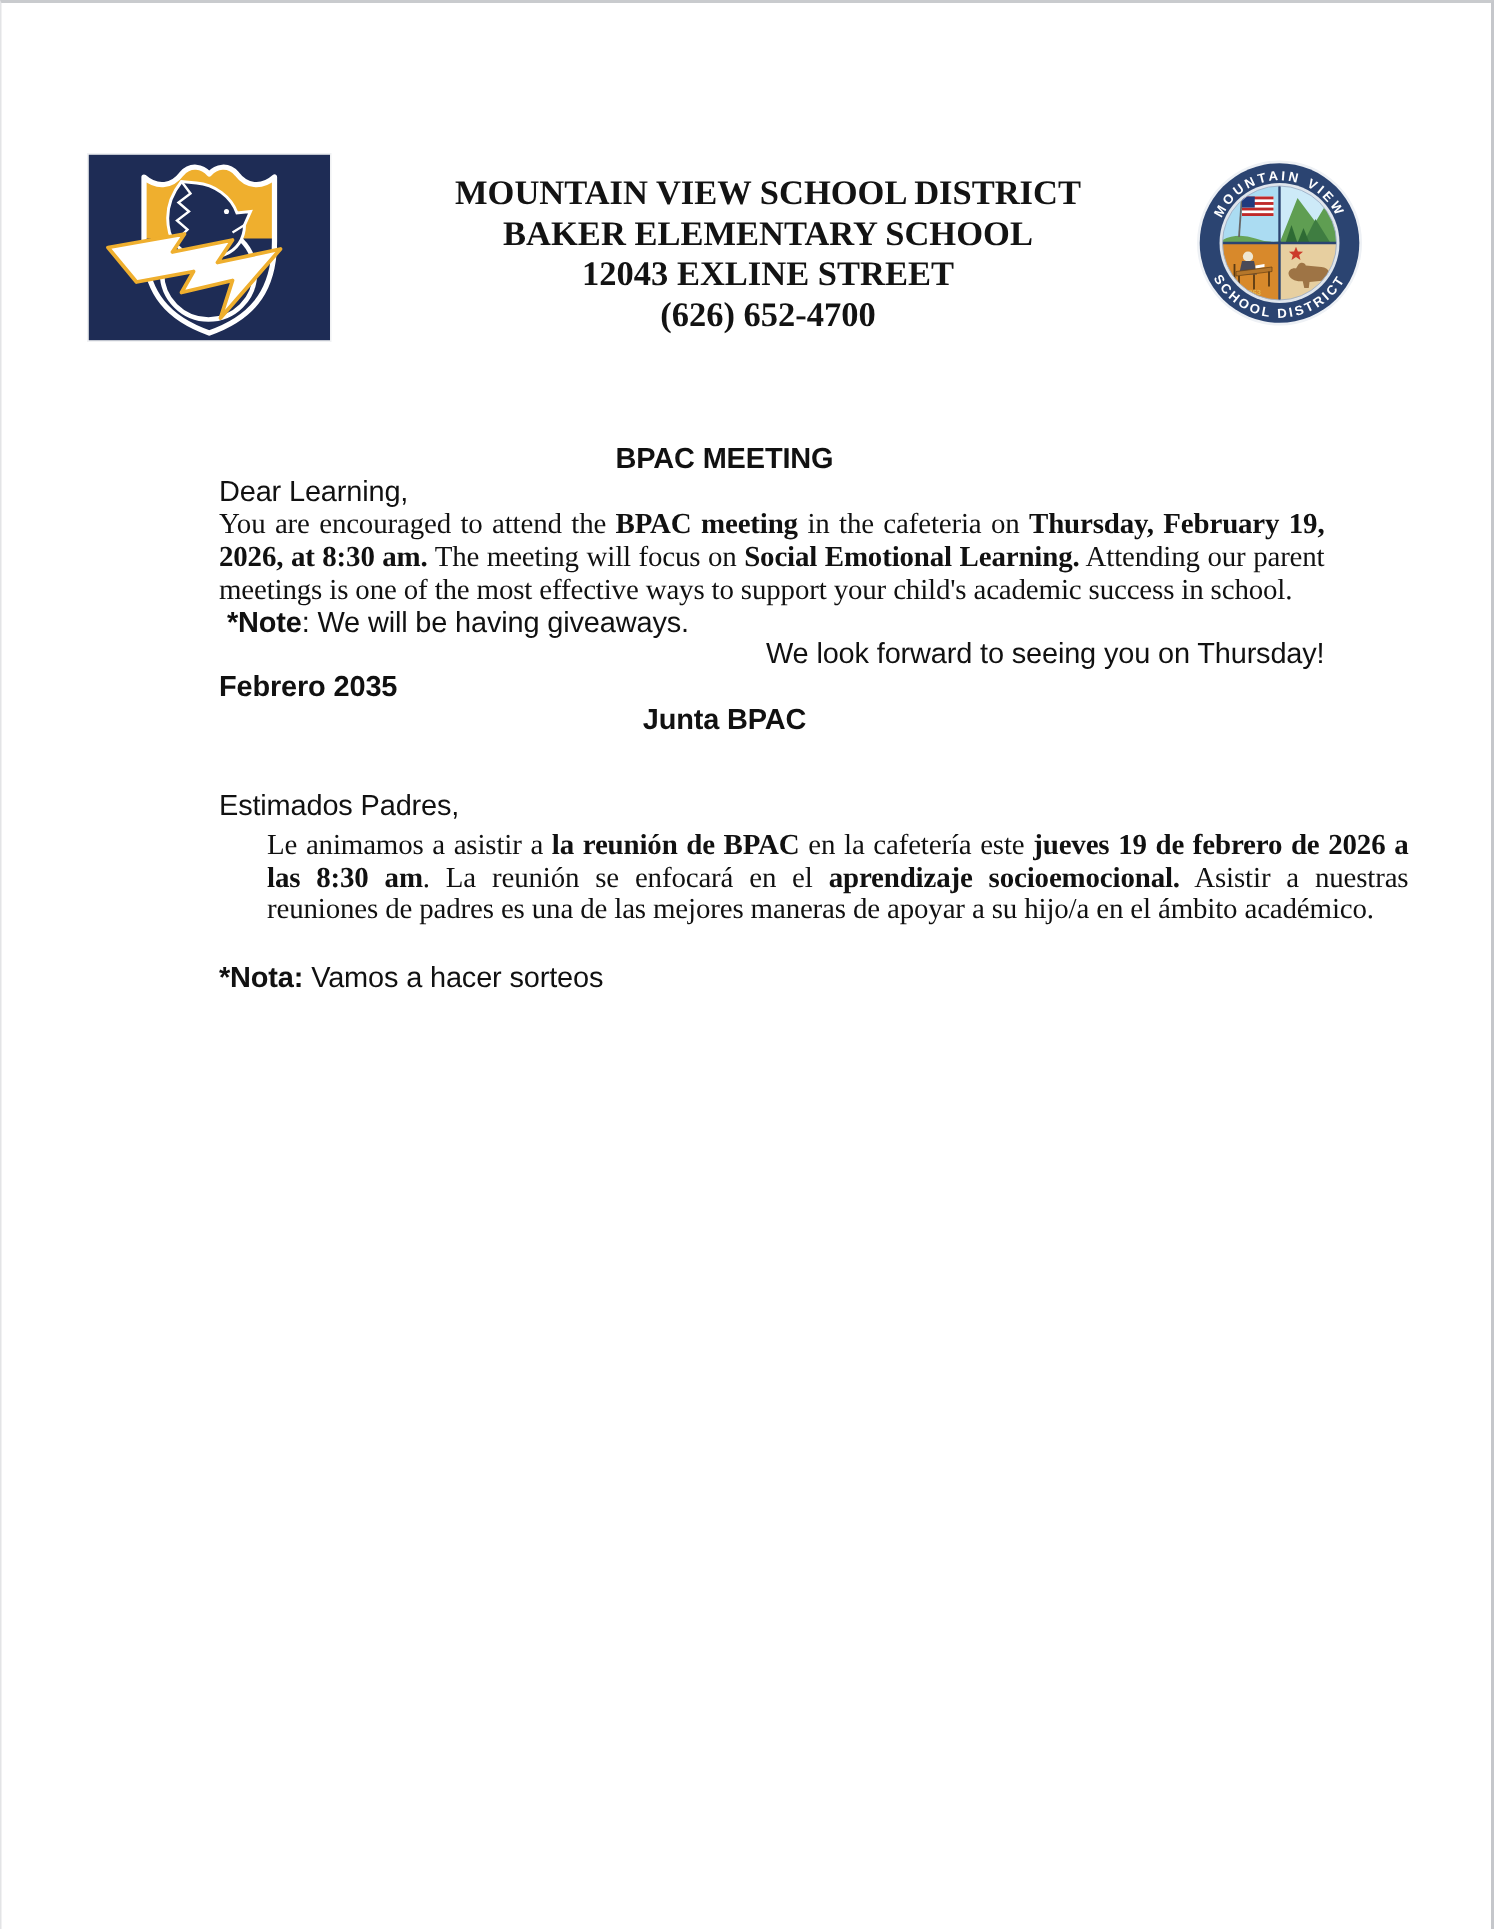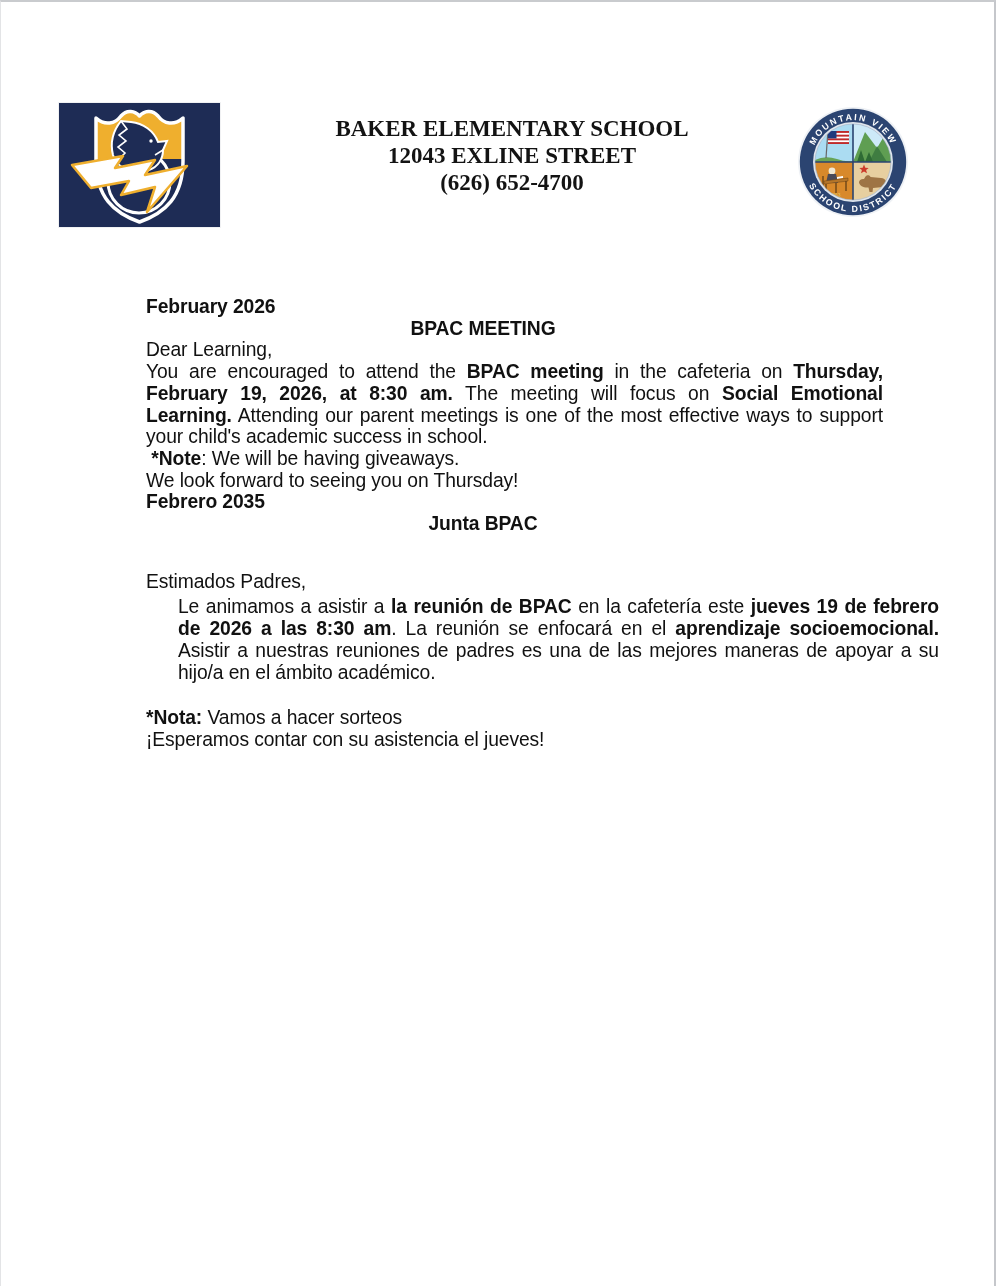--- a/index.html
+++ b/index.html
@@ -31,24 +31,24 @@
   .content{
     position:absolute;left:145px;top:294px;width:737px;
     font-size:19.3px;line-height:21.7px;letter-spacing:-0.1px;
   }
   .content p{margin:0;}
   .date-line{font-weight:bold;margin:0 0 18px 0;}
   .title-line{font-weight:bold;text-align:center;width:674px;margin:0 0 65px 0;}
   .title-line.es{margin-bottom:36px;}
   .salutation{margin:0 0 16px 0;}
   .salutation.es{margin-bottom:4px;}
-  .para{text-align:justify;margin:0 0 16px 0;}
+  .para{text-align:justify;margin:0 0 16px 0;font-family:Liberation Serif, serif;}
   .para.es{width:761px;margin-bottom:24px;margin-left:32px;}
   .note{white-space:pre-wrap;margin:0 0 18px 0;}
-  .closing{margin:0 0 110px 0;}
+  .closing{margin:0 0 110px 0;text-align:right;}
   .closing.es{margin-bottom:0;}
   .fs-date-es{font-weight:bold;margin:0 0 17px 0;}
   svg{display:block;}
 </style>
 </head>
 <body>
 
 <div class="page">
 
   <div class="logo-left">
@@ -69,20 +69,21 @@
       <path d="M62,18 C54,28 51,40 54,52 C57,62 66,68 77,68 L90,67 C99,64 104,56 104,47 L108,38 L99,39 C95,28 84,20 72,19 Z" fill="#1e2c55" stroke="#ffffff" stroke-width="2"></path>
       <path d="M62,18 L68,26 L60,32 L67,38 L59,44 L66,50 L60,56" fill="none" stroke="#ffffff" stroke-width="1.6"></path>
       <circle cx="92" cy="38" r="1.7" fill="#ffffff"></circle>
       <path d="M104,47 L96,52" stroke="#ffffff" stroke-width="1.5"></path>
 
       <path d="M13,62 L64,53 L56,65 L96,57 L86,72 L128,63 L88,109 L96,84 L62,92 L70,78 L32,85 Z" fill="#ffffff" stroke="#efaf2e" stroke-width="2.5" stroke-linejoin="round"></path>
     </svg>
   </div>
 
   <div class="header-text">
+    <div>MOUNTAIN VIEW SCHOOL DISTRICT</div>
     <div>BAKER ELEMENTARY SCHOOL</div>
     <div>12043 EXLINE STREET</div>
     <div>(626) 652-4700</div>
   </div>
 
   <div class="seal">
     <svg viewBox="0 0 112 112" width="112" height="112">
       <defs>
         <clipPath id="quadClip">
             <circle cx="56" cy="56" r="38"></circle>
@@ -129,28 +130,26 @@
         <textPath href="#sealTopArc" startOffset="50%" text-anchor="middle">MOUNTAIN VIEW</textPath>
       </text>
       <text font-family="Liberation Sans, sans-serif" font-size="8.8" font-weight="bold" fill="#ffffff" letter-spacing="1.8">
         <textPath href="#sealBottomArc" startOffset="50%" text-anchor="middle">SCHOOL DISTRICT</textPath>
       </text>
     </svg>
   </div>
 
   <div class="content">
 
-    <p class="date-line">February 2026</p>
     <p class="title-line">BPAC MEETING</p>
     <p class="salutation">Dear Learning,</p>
     <p class="para"><span>You are encouraged to attend the </span><b>BPAC meeting</b><span> in the cafeteria on </span><b>Thursday, February 19, 2026, at 8:30 am.</b><span> The meeting will focus on </span><b>Social Emotional Learning.</b><span> Attending our parent meetings is one of the most effective ways to support your child's academic success in school.</span></p>
     <p class="note"><b> *Note</b><span>: We will be having giveaways.</span></p>
     <p class="closing">We look forward to seeing you on Thursday!</p>
 
     <p class="fs-date-es">Febrero 2035</p>
     <p class="title-line es">Junta BPAC</p>
     <p class="salutation es">Estimados Padres,</p>
     <p class="para es"><span>Le animamos a asistir a </span><b>la reunión de BPAC</b><span> en la cafetería este </span><b>jueves 19 de febrero de 2026 a las 8:30 am</b><span>. La reunión se enfocará en el </span><b>aprendizaje socioemocional.</b><span> Asistir a nuestras reuniones de padres es una de las mejores maneras de apoyar a su hijo/a en el ámbito académico.</span></p>
     <p class="note"><b>*Nota:</b><span> Vamos a hacer sorteos</span></p>
-    <p class="closing es">¡Esperamos contar con su asistencia el jueves!</p>
 
   </div>
 </div>
 
 </body></html>

